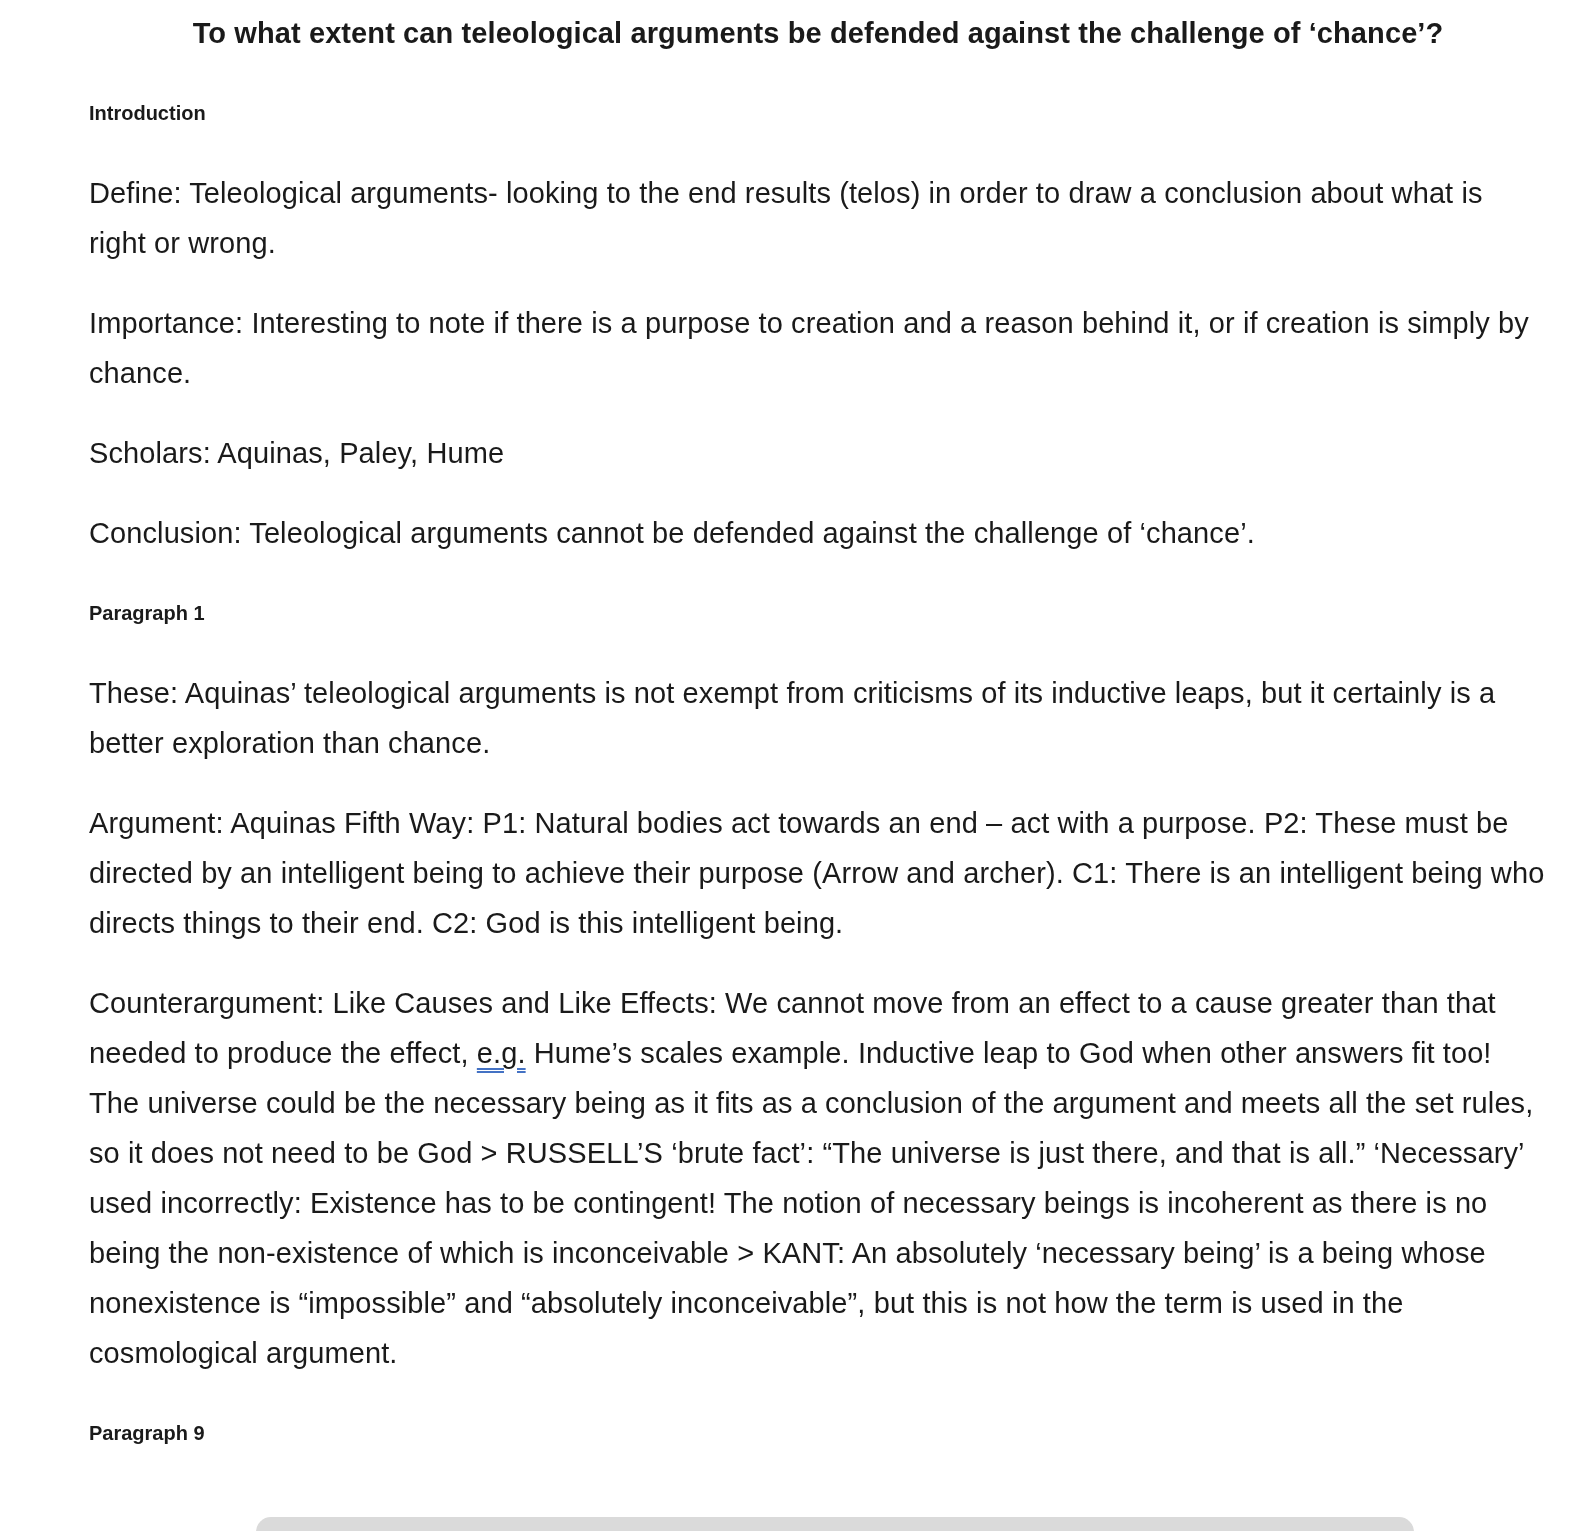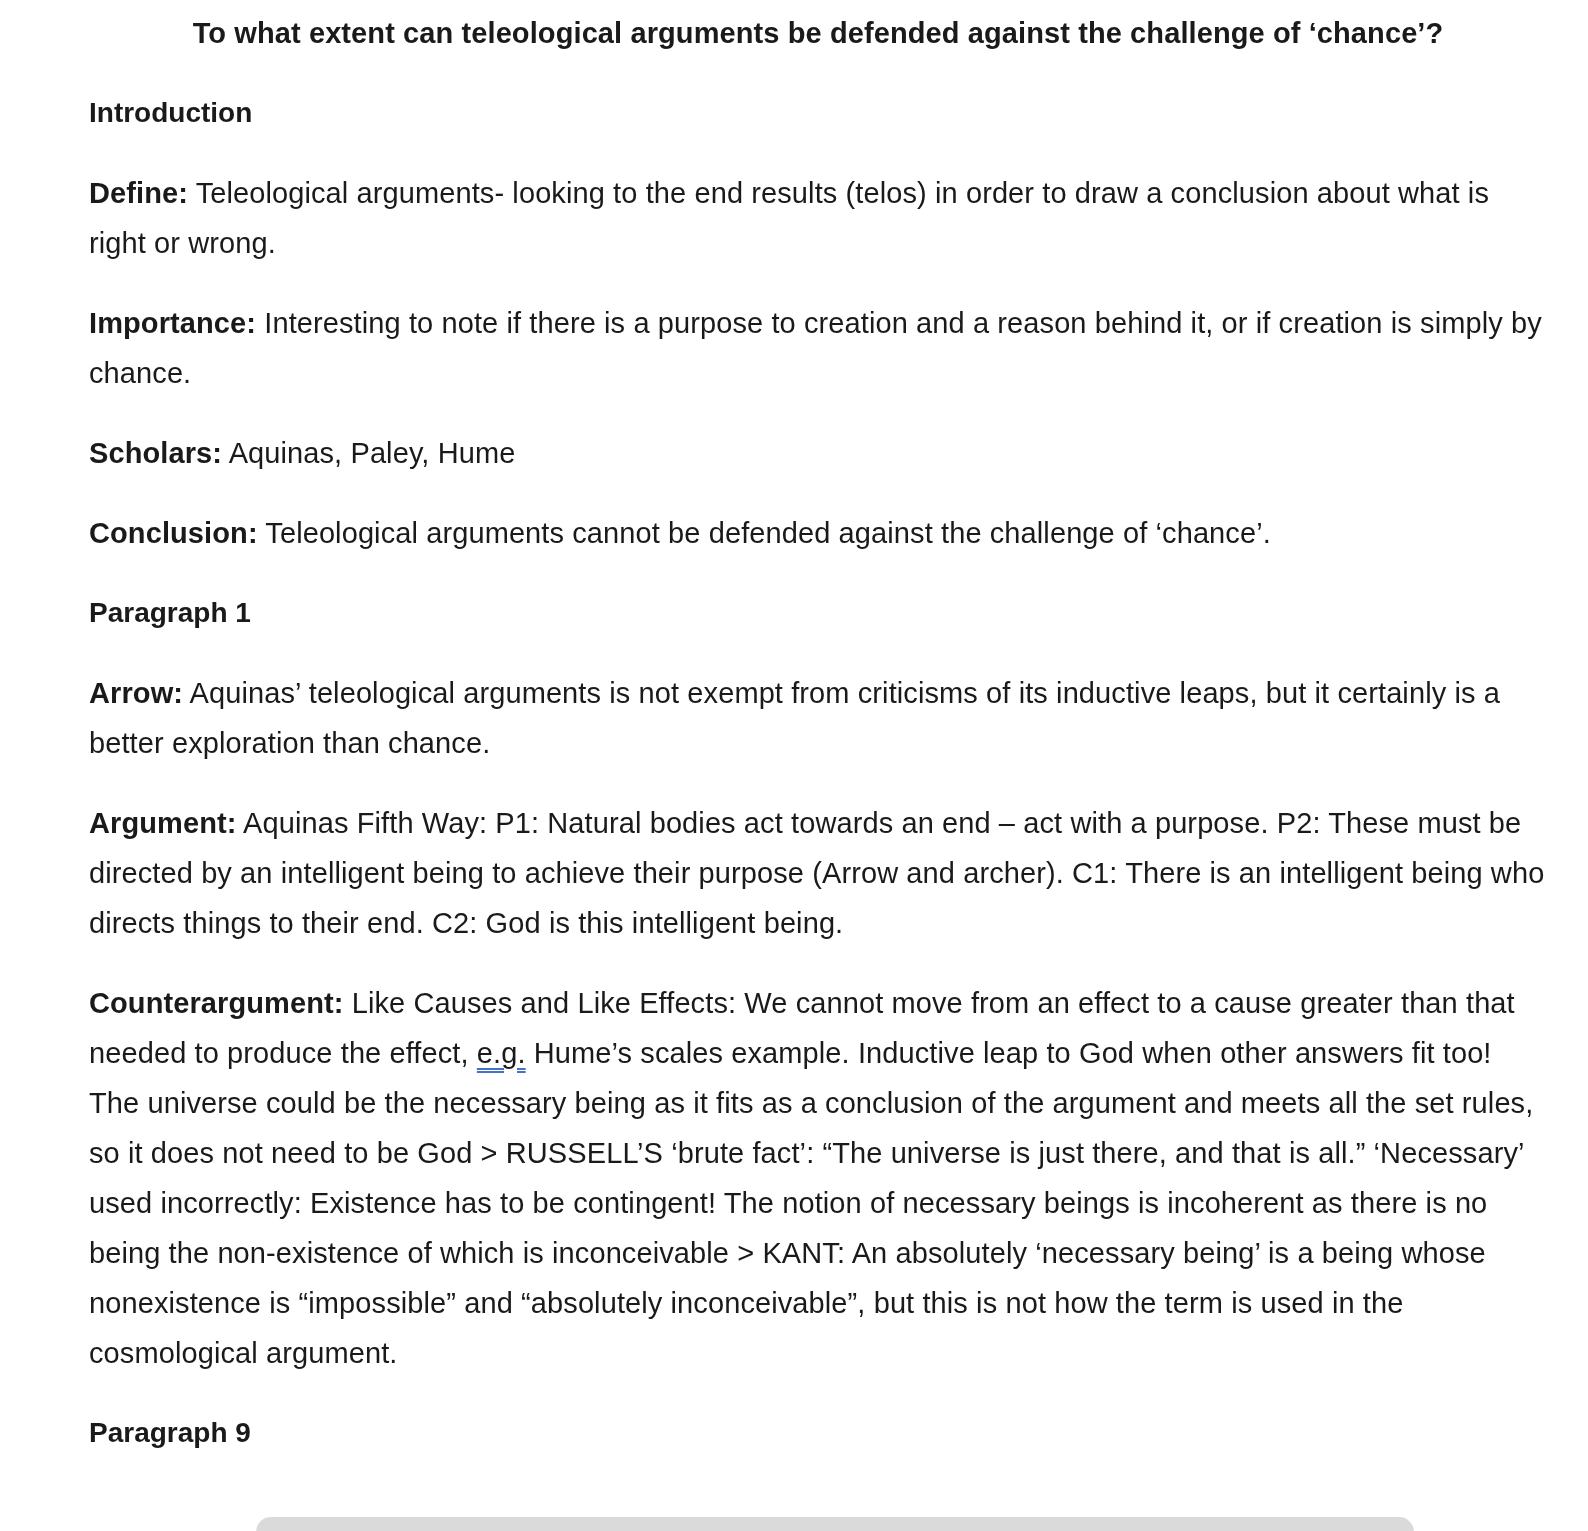--- a/index.html
+++ b/index.html
@@ -24,33 +24,33 @@
   }
   .doc-title {
     font-size: 29px;
     font-weight: bold;
     text-align: center;
     line-height: 50px;
     margin-bottom: 30px;
     letter-spacing: 0.1px;
   }
   .section-heading {
-    font-size: 28px;
+    font-size: 20px;
     font-weight: bold;
     line-height: 50px;
     margin-bottom: 30px;
   }
   .doc-paragraph {
     font-size: 29px;
     line-height: 50px;
     margin-bottom: 30px;
     letter-spacing: 0.1px;
   }
   .doc-paragraph strong {
-    font-weight: bold;
+    font-weight: normal;
   }
   .grammar-term {
     text-decoration: underline double;
     text-decoration-color: var(--grammar-underline);
     text-decoration-thickness: 2px;
     text-underline-offset: 5px;
     cursor: pointer;
   }
   .next-page-edge {
     position: absolute;
@@ -75,21 +75,21 @@
   <p class="doc-paragraph"><strong>Define:</strong> <span>Teleological arguments- looking to the end results (telos) in order to draw a conclusion about what is right or wrong.</span></p>
 
   <p class="doc-paragraph"><strong>Importance:</strong> <span>Interesting to note if there is a purpose to creation and a reason behind it, or if creation is simply by chance.</span></p>
 
   <p class="doc-paragraph"><strong>Scholars:</strong> <span>Aquinas, Paley, Hume</span></p>
 
   <p class="doc-paragraph"><strong>Conclusion:</strong> <span>Teleological arguments cannot be defended against the challenge of ‘chance’.</span></p>
 
   <h2 class="section-heading">Paragraph 1</h2>
 
-  <p class="doc-paragraph"><strong>Arrow:</strong> <span>Aquinas’ teleological arguments is not exempt from criticisms of its inductive leaps, but it certainly is a better exploration than chance.</span></p>
+  <p class="doc-paragraph"><strong>These:</strong> <span>Aquinas’ teleological arguments is not exempt from criticisms of its inductive leaps, but it certainly is a better exploration than chance.</span></p>
 
   <p class="doc-paragraph"><strong>Argument:</strong> <span>Aquinas Fifth Way: P1: Natural bodies act towards an end – act with a purpose. P2: These must be directed by an intelligent being to achieve their purpose (Arrow and archer). C1: There is an intelligent being who directs things to their end. C2: God is this intelligent being.</span></p>
 
   <p class="doc-paragraph"><strong>Counterargument:</strong> <span>Like Causes and Like Effects: We cannot move from an effect to a cause greater than that needed to produce the effect,</span> <span class="grammar-term">e.g.</span> <span>Hume’s scales example. Inductive leap to God when other answers fit too! The universe could be the necessary being as it fits as a conclusion of the argument and meets all the set rules, so it does not need to be God &gt; RUSSELL’S ‘brute fact’: “The universe is just there, and that is all.”  ‘Necessary’ used incorrectly: Existence has to be contingent! The notion of necessary beings is incoherent as there is no being the non-existence of which is inconceivable &gt; KANT: An absolutely ‘necessary being’ is a being whose nonexistence is “impossible” and “absolutely inconceivable”, but this is not how the term is used in the cosmological argument.</span></p>
 
   <h2 class="section-heading">Paragraph 9</h2>
 
   <div class="next-page-edge"></div>
 
 </div>

